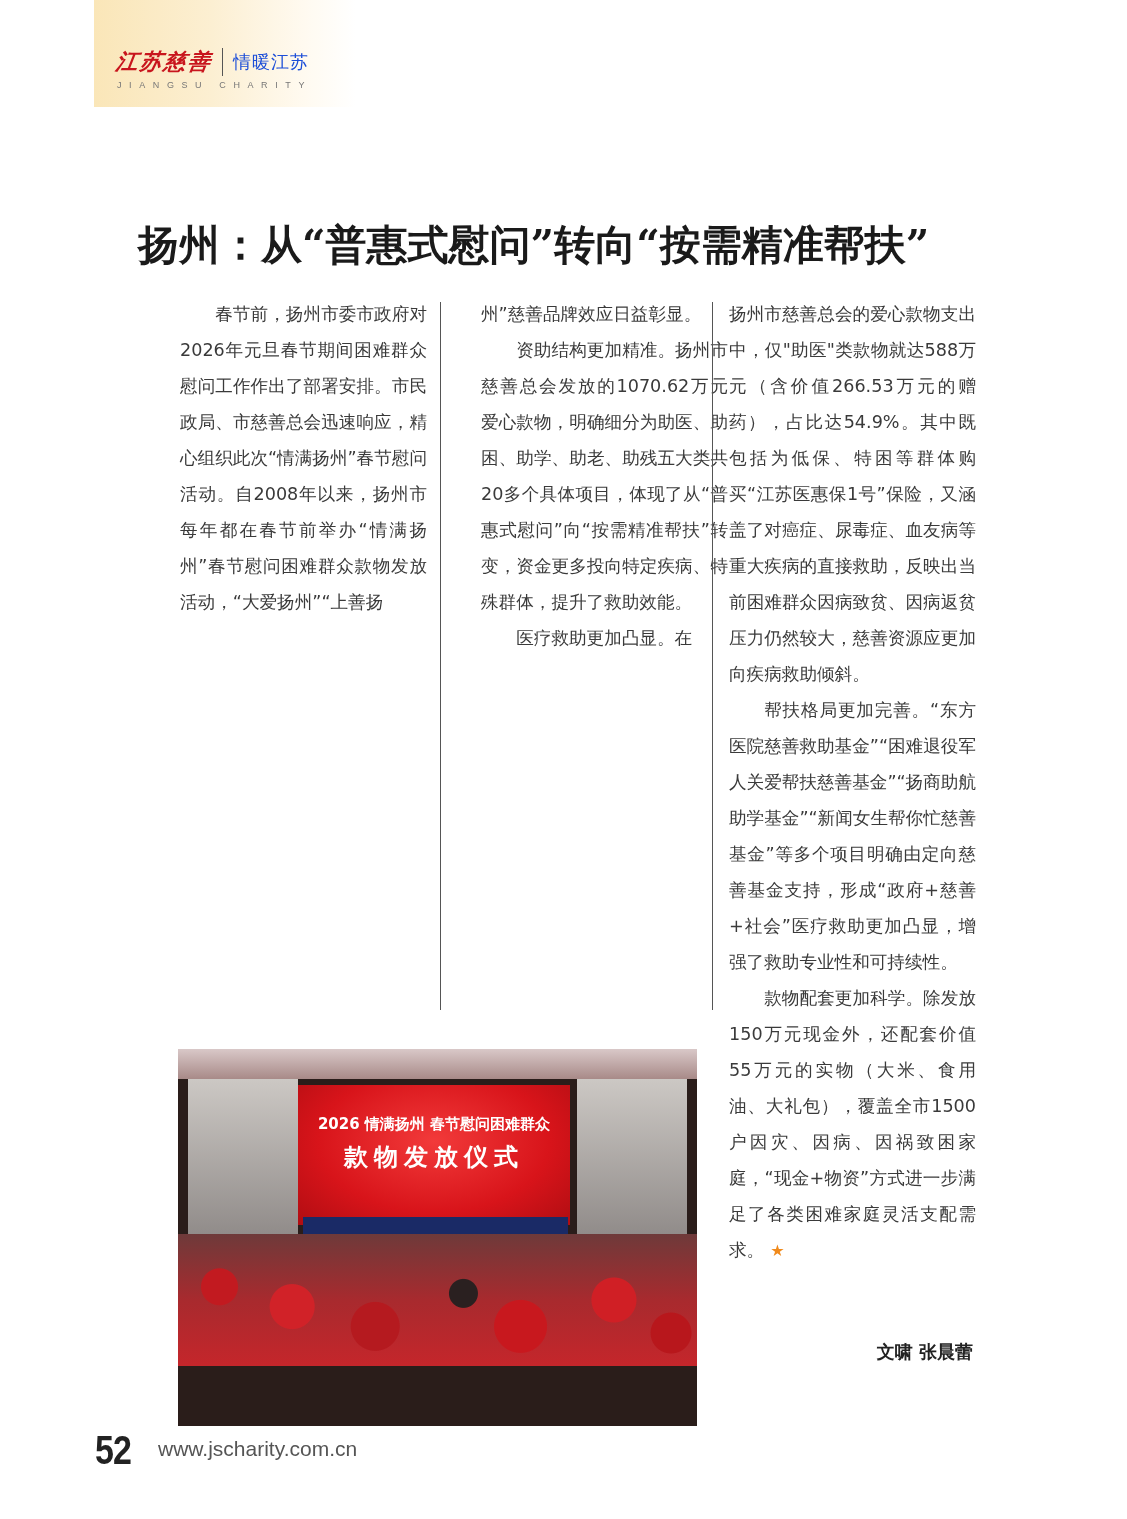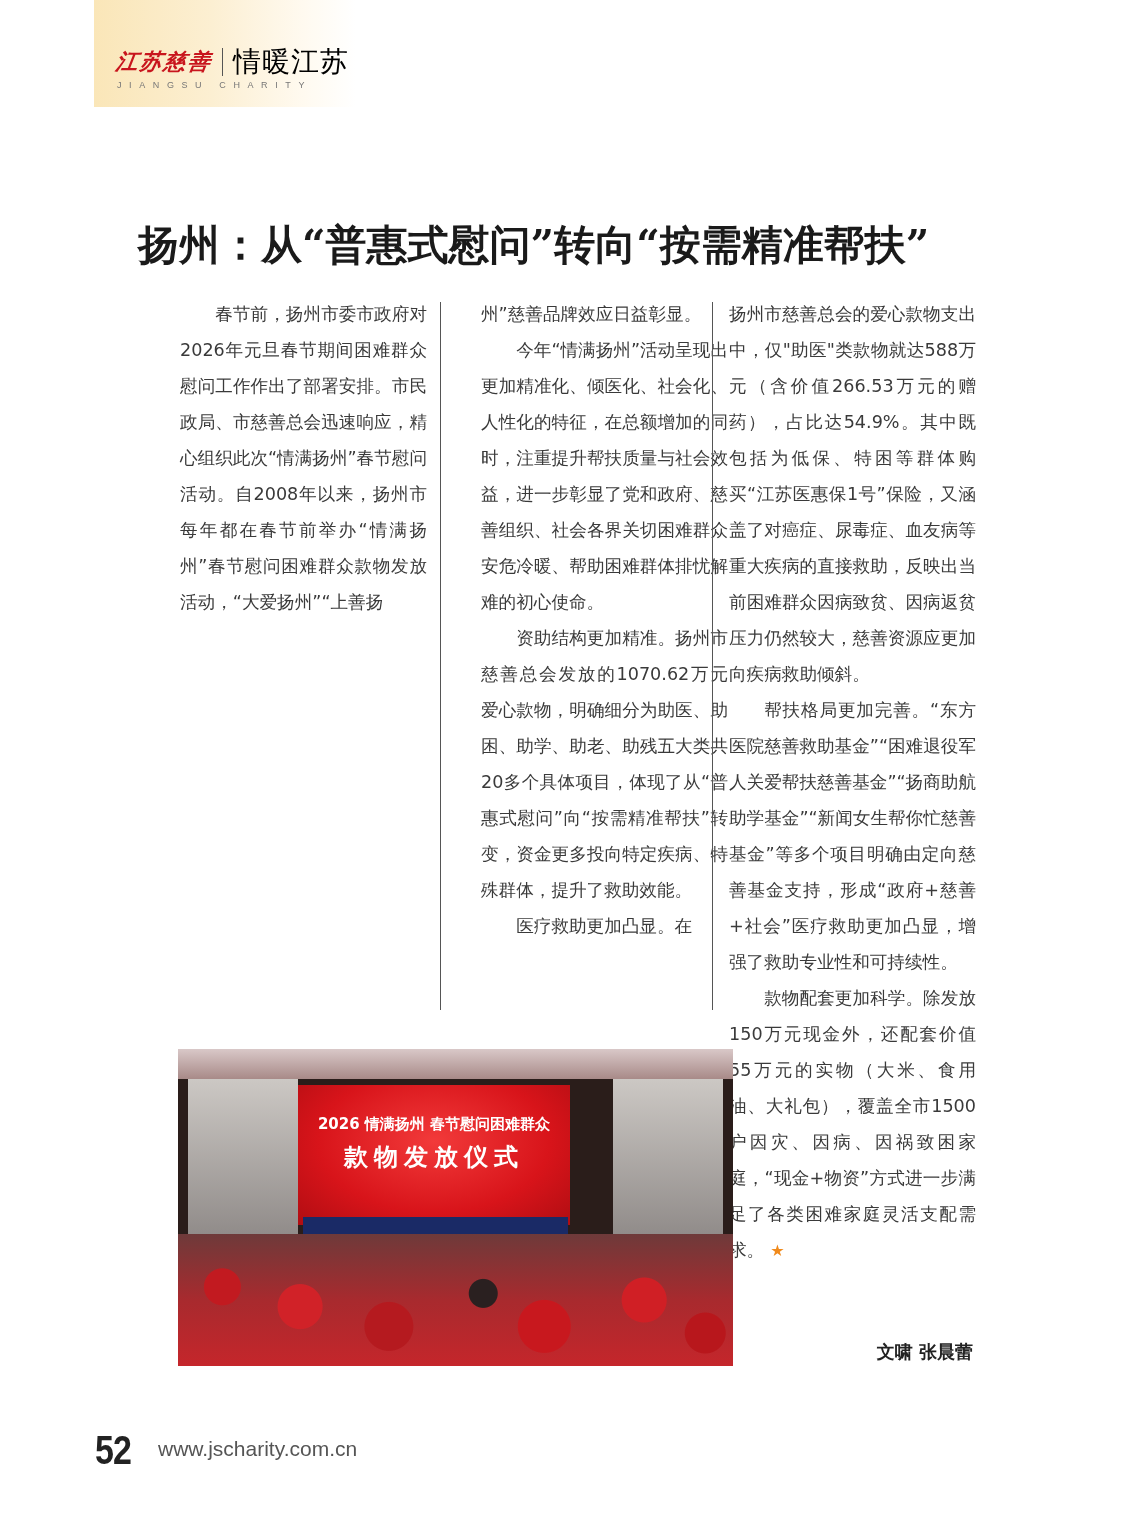--- a/index.html
+++ b/index.html
@@ -5,21 +5,21 @@
   html, body { margin: 0; padding: 0; background: #ffffff; }
   body { width: 1127px; height: 1519px; position: relative; overflow: hidden;
          font-family: "DejaVu Sans", "Liberation Sans", sans-serif; color: #333; }
 
   .header-band { position: absolute; left: 94px; top: 0; width: 262px; height: 107px;
     background: linear-gradient(90deg, #fae6b8 0%, #fcefd2 45%, #fffaf0 80%, #ffffff 100%); }
   .logo-row { position: absolute; left: 116px; top: 44px; display: flex; align-items: center; height: 36px; }
   .logo-cn { font-family: "DejaVu Serif", serif; font-style: italic; font-weight: bold; color: #c8151d;
     font-size: 22px; letter-spacing: 2px; transform: skewX(-8deg); }
   .logo-sep { width: 1px; height: 28px; background: #555; margin: 0 10px 0 10px; }
-  .logo-slogan { font-size: 28px; color: #000000; letter-spacing: 1px; }
+  .logo-slogan { font-size: 18px; color: #1d4ed8; letter-spacing: 1px; }
   .logo-en { position: absolute; left: 117px; top: 80px; font-size: 9px; letter-spacing: 7.6px; color: #777;
     font-family: "Liberation Sans", sans-serif; }
 
   .title { position: absolute; left: 138px; top: 190px; width: 860px; font-family: "DejaVu Serif", serif;
     font-weight: bold; font-size: 41px; color: #1a1a1a; letter-spacing: 0px; white-space: nowrap; line-height: 56px; }
 
   .col { position: absolute; top: 296px; width: 247px; font-size: 17.6px; line-height: 36px;
     color: #3a3a3a; text-align: justify; }
   .col p { margin: 0; }
   .col p.indent { text-indent: 2em; }
@@ -28,22 +28,22 @@
   .col3 { left: 729px; }
 
   .divider { position: absolute; width: 1px; background: #555; }
   .div1 { left: 440px; top: 302px; height: 708px; }
   .div2 { left: 712px; top: 302px; height: 708px; }
 
   .star { color: #f08a1c; font-size: 16px; margin-left: 6px; }
   .byline { position: absolute; left: 729px; top: 1340px; width: 244px; text-align: right;
     font-size: 18px; font-weight: bold; color: #222; }
 
-  .photo { position: absolute; left: 178px; top: 1049px; width: 519px; height: 317px; overflow: hidden;
-    background: #2a1d1a; padding-left: 36px; }
+  .photo { position: absolute; left: 178px; top: 1049px; width: 519px; height: 377px; overflow: hidden;
+    background: #2a1d1a; }
   .photo .ceiling { position: absolute; left: 0; top: 0; width: 100%; height: 30px;
     background: linear-gradient(180deg, #d9c8c8, #a88a88); }
   .photo .wall-left, .photo .wall-right { position: absolute; top: 30px; width: 110px; height: 160px;
     background: linear-gradient(180deg, #ccc8c4, #8f8a88); }
   .photo .wall-left { left: 10px; }
   .photo .wall-right { right: 10px; }
   .photo .screen { position: absolute; left: 120px; top: 36px; width: 272px; height: 140px;
     background: radial-gradient(ellipse at 50% 40%, #f23a3a 0%, #d8141a 60%, #b00d12 100%); }
   .photo .screen-line1 { position: absolute; left: 0; width: 100%; top: 30px; text-align: center;
     color: #fff; font-weight: bold; font-size: 15px; }
@@ -80,21 +80,20 @@
 
 <h1 class="title">扬州：从“普惠式慰问”转向“按需精准帮扶”</h1>
 
 <div class="col col1">
   <p class="indent">春节前，扬州市委市政府对2026年元旦春节期间困难群众慰问工作作出了部署安排。市民政局、市慈善总会迅速响应，精心组织此次“情满扬州”春节慰问活动。自2008年以来，扬州市每年都在春节前举办“情满扬州”春节慰问困难群众款物发放活动，“大爱扬州”“上善扬</p>
 </div>
 <div class="divider div1"></div>
 
 <div class="col col2">
   <p>州”慈善品牌效应日益彰显。</p>
-  <p class="indent">今年“情满扬州”活动呈现出更加精准化、倾医化、社会化、人性化的特征，在总额增加的同时，注重提升帮扶质量与社会效益，进一步彰显了党和政府、慈善组织、社会各界关切困难群众安危冷暖、帮助困难群体排忧解难的初心使命。</p>
   <p class="indent">资助结构更加精准。扬州市慈善总会发放的1070.62万元爱心款物，明确细分为助医、助困、助学、助老、助残五大类共20多个具体项目，体现了从“普惠式慰问”向“按需精准帮扶”转变，资金更多投向特定疾病、特殊群体，提升了救助效能。</p>
   <p class="indent">医疗救助更加凸显。在</p>
 </div>
 <div class="divider div2"></div>
 
 <div class="col col3">
   <p>扬州市慈善总会的爱心款物支出中，仅"助医"类款物就达588万元（含价值266.53万元的赠药），占比达54.9%。其中既包括为低保、特困等群体购买“江苏医惠保1号”保险，又涵盖了对癌症、尿毒症、血友病等重大疾病的直接救助，反映出当前困难群众因病致贫、因病返贫压力仍然较大，慈善资源应更加向疾病救助倾斜。</p>
   <p class="indent">帮扶格局更加完善。“东方医院慈善救助基金”“困难退役军人关爱帮扶慈善基金”“扬商助航助学基金”“新闻女生帮你忙慈善基金”等多个项目明确由定向慈善基金支持，形成“政府+慈善+社会”医疗救助更加凸显，增强了救助专业性和可持续性。</p>
   <p class="indent"><span>款物配套更加科学。除发放150万元现金外，还配套价值55万元的实物（大米、食用油、大礼包），覆盖全市1500户因灾、因病、因祸致困家庭，“现金+物资”方式进一步满足了各类困难家庭灵活支配需求。</span><span class="star">★</span></p>
 </div>

